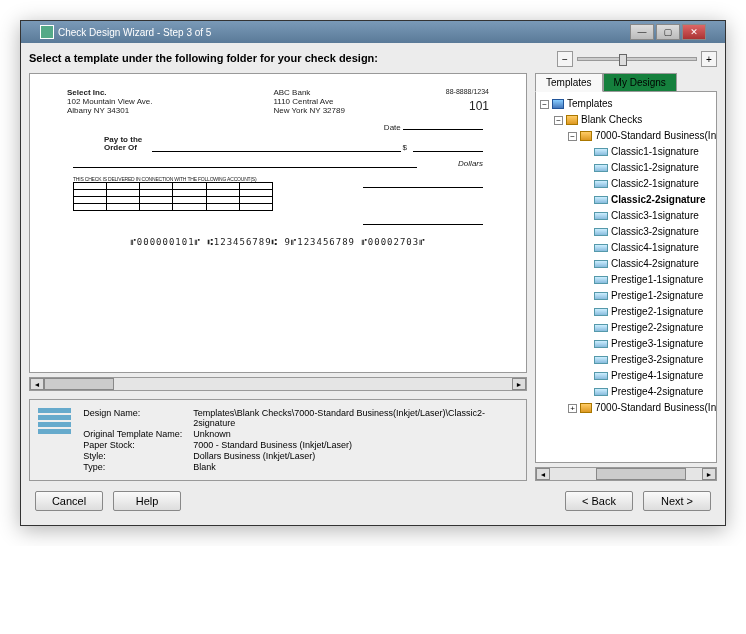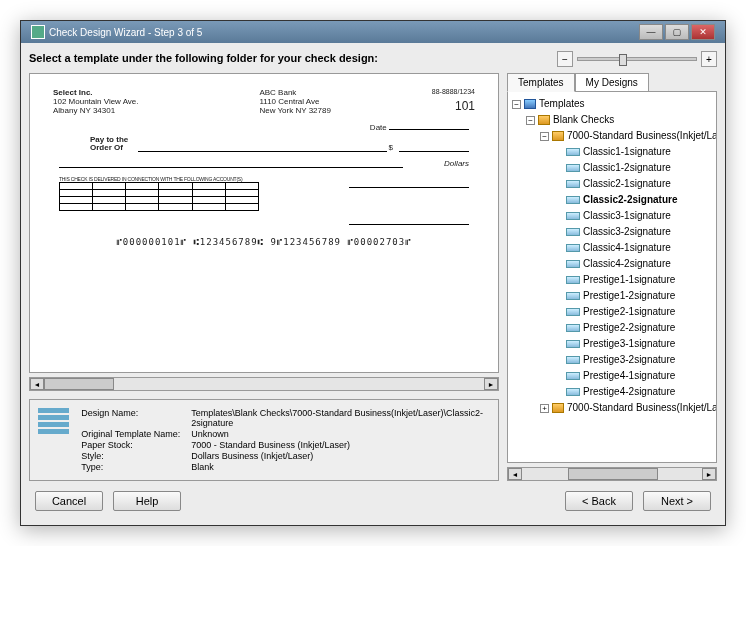--- a/index.html
+++ b/index.html
@@ -1,18 +1,18 @@
 <!DOCTYPE html>
 <html><head>
 <meta charset="utf-8">
 <style>
 * { margin: 0; padding: 0; box-sizing: border-box; font-family: Arial, sans-serif; }
 body { background: #fff; padding: 20px; }
 .window { width: 706px; border: 1px solid #333; background: #ececec; box-shadow: 0 4px 20px rgba(0,0,0,0.3); }
-.titlebar { background: linear-gradient(to bottom, #7a9ab8, #5a7a98); height: 22px; display: flex; align-items: center; padding: 0 10px; font-size: 10px; color: #fff; }
+.titlebar { background: linear-gradient(to bottom, #7a9ab8, #5a7a98); height: 22px; display: flex; align-items: center; padding: 0 19px; font-size: 10px; color: #fff; }
 .titlebar .icon { width: 14px; height: 14px; background: #5a8; margin-right: 4px; border: 1px solid #fff; }
 .titlebar .title { flex: 1; }
 .winbtns { display: flex; gap: 2px; }
 .winbtn { width: 24px; height: 16px; background: linear-gradient(to bottom, #ddd, #bbb); border: 1px solid #888; font-size: 9px; display: flex; align-items: center; justify-content: center; cursor: pointer; color: #222; }
 .winbtn.close { background: linear-gradient(to bottom, #d66, #a33); color: #fff; }
 .body { background: #ececec; padding: 8px; }
 .top-row { display: flex; align-items: flex-start; margin-bottom: 6px; }
 .instruction { font-size: 11px; font-weight: bold; flex: 1; padding-right: 10px; line-height: 1.3; }
 .zoom { display: flex; align-items: center; gap: 4px; }
 .zoom-btn { width: 16px; height: 16px; border: 1px solid #999; background: #f5f5f5; font-size: 10px; display: flex; align-items: center; justify-content: center; cursor: pointer; }
@@ -48,23 +48,23 @@
 .sig { width: 120px; border-bottom: 1px solid #000; height: 10px; }
 .micr { text-align: center; margin-top: 12px; font-family: monospace; font-size: 9px; letter-spacing: 1px; }
 .hscroll { height: 14px; border: 1px solid #999; background: #e5e5e5; margin-top: 4px; display: flex; align-items: center; position: relative; }
 .hscroll .thumb { position: absolute; left: 14px; width: 70px; height: 12px; background: #ccc; border: 1px solid #888; }
 .hscroll .arr { width: 14px; height: 12px; background: #ddd; border: 1px solid #888; font-size: 7px; display: flex; align-items: center; justify-content: center; }
 .hscroll .arr.right { margin-left: auto; }
 .info-box { border: 1px solid #999; background: #eee; margin-top: 8px; padding: 8px; display: flex; gap: 12px; font-size: 9px; }
 .info-icon { width: 34px; }
 .info-icon .bar { height: 5px; background: #6ac; margin-bottom: 2px; }
 .info-grid { display: grid; grid-template-columns: 110px 1fr; row-gap: 1px; font-size: 9px; }
-.right-panel { width: 210px; display: flex; flex-direction: column; }
+.right-panel { width: 182px; display: flex; flex-direction: column; }
 .tabs { display: flex; }
-.tab { font-size: 10px; padding: 3px 10px; border: 1px solid #999; background: #ffffff; border-bottom: none; cursor: pointer; }
+.tab { font-size: 10px; padding: 3px 10px; border: 1px solid #999; background: #15803d; border-bottom: none; cursor: pointer; }
 .tab.active { background: #f8f8f8; font-weight: normal; border-bottom: 1px solid #f8f8f8; position: relative; z-index: 1; }
 .tree-box { border: 1px solid #999; background: #fff; flex: 1; height: 360px; overflow: auto; font-size: 10px; margin-top: -1px; padding: 4px 2px; }
 .tree ul { list-style: none; padding-left: 14px; }
 .tree li { white-space: nowrap; line-height: 16px; display: flex; align-items: center; }
 .exp { width: 9px; height: 9px; border: 1px solid #888; font-size: 8px; line-height: 7px; text-align: center; margin-right: 3px; background: #fff; cursor: pointer; flex-shrink:0; }
 .ficon { width: 12px; height: 10px; margin-right: 3px; flex-shrink:0; }
 .ficon.folder { background: linear-gradient(#fc6, #d92); border: 1px solid #a70; }
 .ficon.bfolder { background: linear-gradient(#8cf, #47b); border: 1px solid #259; }
 .ficon.tpl { background: linear-gradient(#cef, #8bd); border: 1px solid #59a; width: 14px; height: 8px; }
 .tree .sel { font-weight: bold; background: #fff; }

